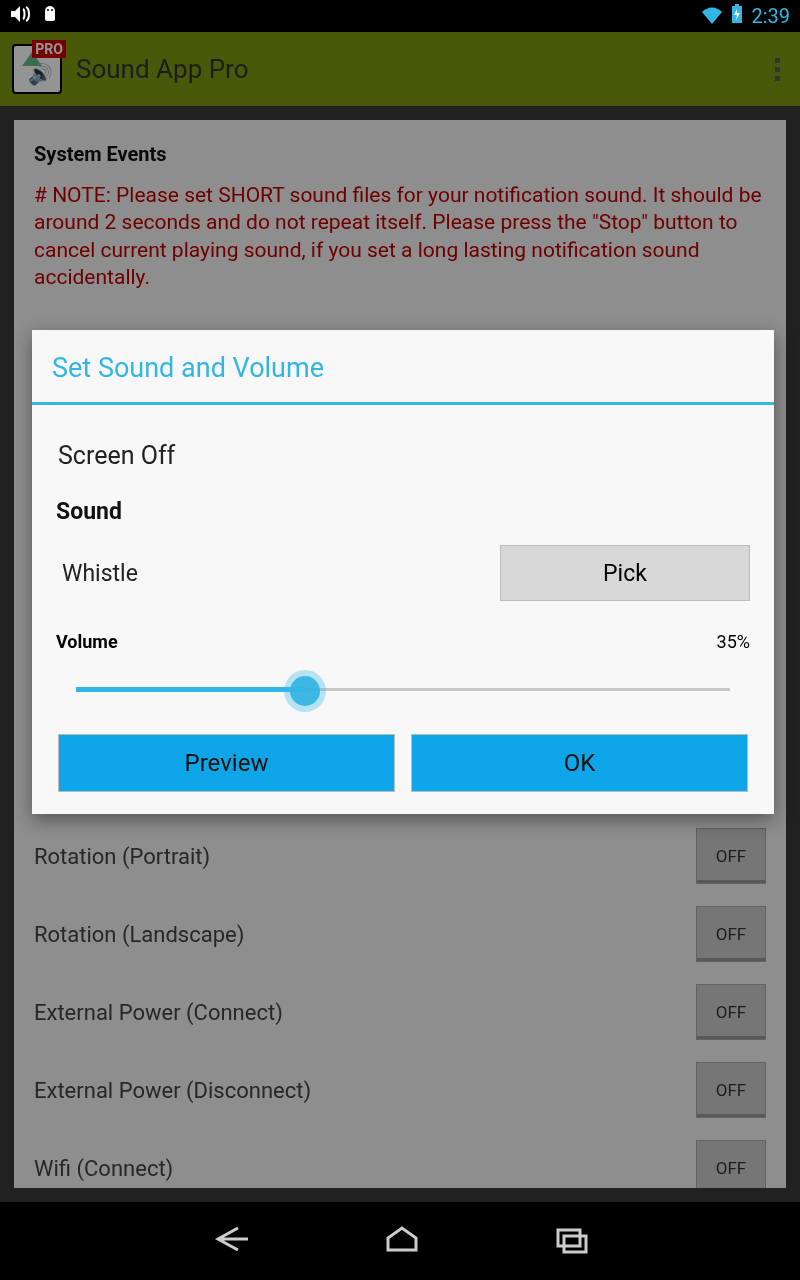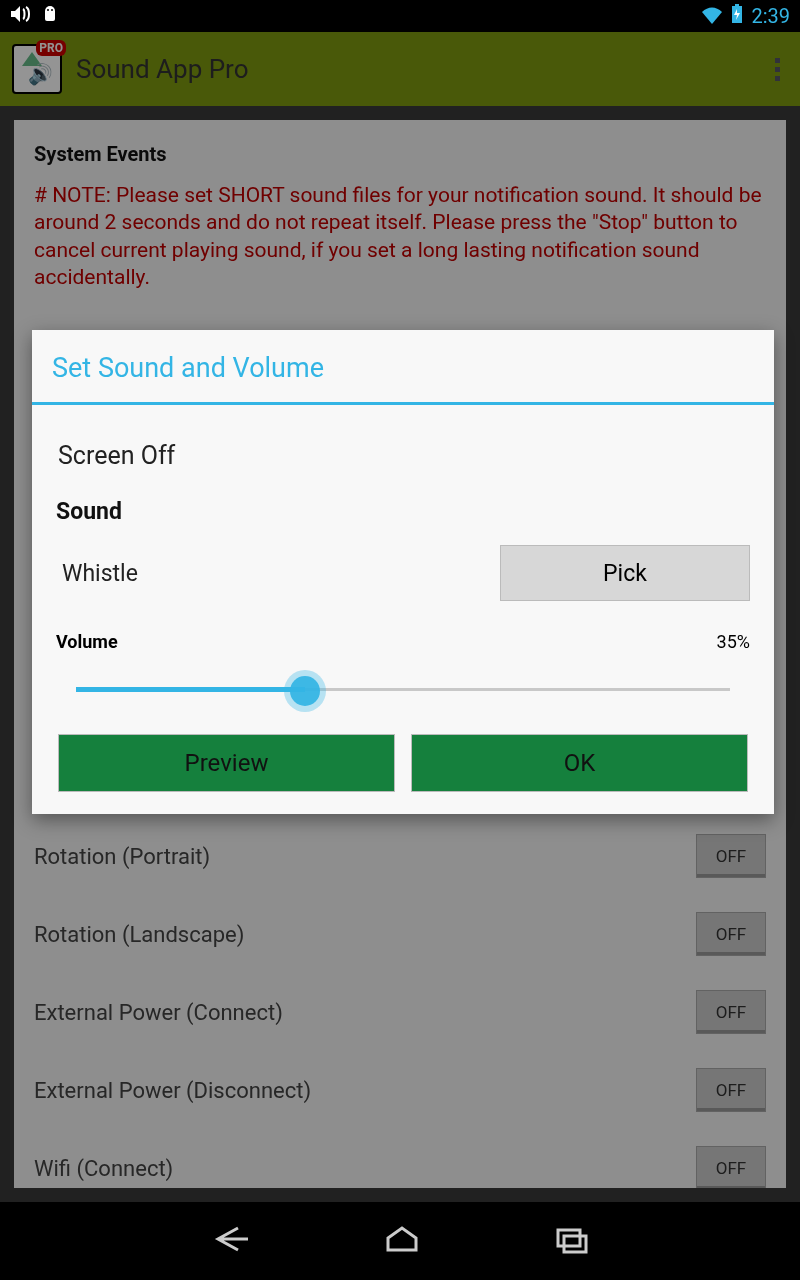--- a/index.html
+++ b/index.html
@@ -11,54 +11,54 @@
   .statusbar .left { display: flex; gap: 10px; }
   .statusbar .spacer { flex: 1; }
   .statusbar .right { display: flex; gap: 8px; align-items: flex-end; color: #33b5e5; }
   .statusbar .clock { font-size: 20px; }
 
   
   .actionbar { height: 74px; background: #7e9a11; display: flex; align-items: center; padding: 0 12px; gap: 14px; }
   .appicon { width: 50px; height: 50px; background: #fff; border: 2px solid #000; border-radius: 4px; position: relative; display:flex; align-items:center; justify-content:center; }
   .appicon .tri { width:0;height:0;border-left:10px solid transparent;border-right:10px solid transparent;border-bottom:14px solid #6b8; position:absolute; top:6px; left:8px;}
   .appicon .spk { position:absolute; bottom:6px; left:14px; font-size:20px;}
-  .appicon .pro { position:absolute; top:-6px; right:-6px; background:#c00; color:#fff; font-size:12px; padding:1px 3px; border-radius:6px; font-weight:bold;}
+  .appicon .pro { position:absolute; top:-6px; right:-6px; background:#c00; color:#fff; font-size:14px; padding:1px 3px; border-radius:0; font-weight:bold;}
   .actionbar .title { font-size: 26px; color: #333; }
   .actionbar .overflow { margin-left:auto; display:flex; flex-direction:column; gap:4px; padding:8px;}
   .actionbar .overflow span{ width:5px; height:5px; background:#556; }
 
   
   .content-wrap { position:absolute; top:106px; bottom:78px; left:0; right:0; background:#3a3a3a; padding:14px; }
   .card { background:#f5f5f5; width:100%; height:100%; padding:22px 20px; overflow:hidden; }
   .card h1 { font-size:20px; font-weight:bold; color:#111; margin-bottom:16px;}
   .note { color:#c00000; font-size:21px; line-height:1.3; margin-bottom:18px;}
   .row { display:flex; align-items:center; height:78px; font-size:22px; color:#444;}
   .row .lbl{flex:1;}
-  .togglebtn { width:70px; height:44px; background:#ccc; border:1px solid #aaa; display:flex; align-items:center; justify-content:center; font-size:17px; color:#333; box-shadow: inset 0 -3px 0 #999;}
+  .togglebtn { width:70px; height:56px; background:#ccc; border:1px solid #aaa; display:flex; align-items:center; justify-content:center; font-size:17px; color:#333; box-shadow: inset 0 -3px 0 #999;}
 
   
   .scrim { position:absolute; top:32px; bottom:78px; left:0; right:0; background:rgba(0,0,0,0.42); }
 
   .dialog { position:absolute; left:32px; right:26px; top:330px; background:#f8f8f8; box-shadow:0 6px 18px rgba(0,0,0,0.4); padding:0; }
   .dlg-title { color:#33b5e5; font-size:27px; padding:22px 20px 18px; }
   .dlg-sep { height:3px; background:#33b5e5; }
   .dlg-body { padding:36px 24px 18px; }
   .dlg-event { font-size:25px; color:#222; margin-bottom:28px; padding-left:2px;}
   .dlg-section { font-size:23px; font-weight:bold; color:#111; margin-bottom:20px;}
   .sound-row { display:flex; align-items:center; margin-bottom:30px;}
   .sound-row .val { flex:1; font-size:23px; color:#222; padding-left:6px;}
   .pick { width:250px; height:56px; background:#d7d7d7; border:1px solid #bbb; font-size:23px; display:flex; align-items:center; justify-content:center;}
   .vol-row { display:flex; font-size:18px; margin-bottom:18px;}
   .vol-row .lab{ font-weight:bold; flex:1;}
   .slider-wrap { position:relative; height:40px; margin:10px 20px 12px; }
   .track { position:absolute; top:18px; left:0; right:0; height:3px; background:#c8c8c8;}
   .fill { position:absolute; top:17px; left:0; height:5px; background:#33b5e5; width:35%;}
   .thumb { position:absolute; top:6px; width:30px; height:30px; border-radius:50%; background:#33b5e5; opacity:0.95; box-shadow:0 0 0 6px rgba(51,181,229,0.35); left:calc(35% - 15px);}
   .dlg-buttons{ display:flex; gap:16px; padding:12px 2px 4px;}
-  .dlg-btn{ flex:1; height:58px; background:#15803d; border:1px solid #bbb; font-size:24px; display:flex; align-items:center; justify-content:center; color:#111;}
+  .dlg-btn{ flex:1; height:58px; background:#0ea5e9; border:1px solid #bbb; font-size:24px; display:flex; align-items:center; justify-content:center; color:#111;}
 
   
   .navbar { position:absolute; bottom:0; left:0; right:0; height:78px; background:#000; display:flex; align-items:center; justify-content:center; gap:130px;}
   .navbtn { color:#ddd; }
 </style>
 </head>
 <body>
 
 <div class="statusbar">
   <div class="left">

